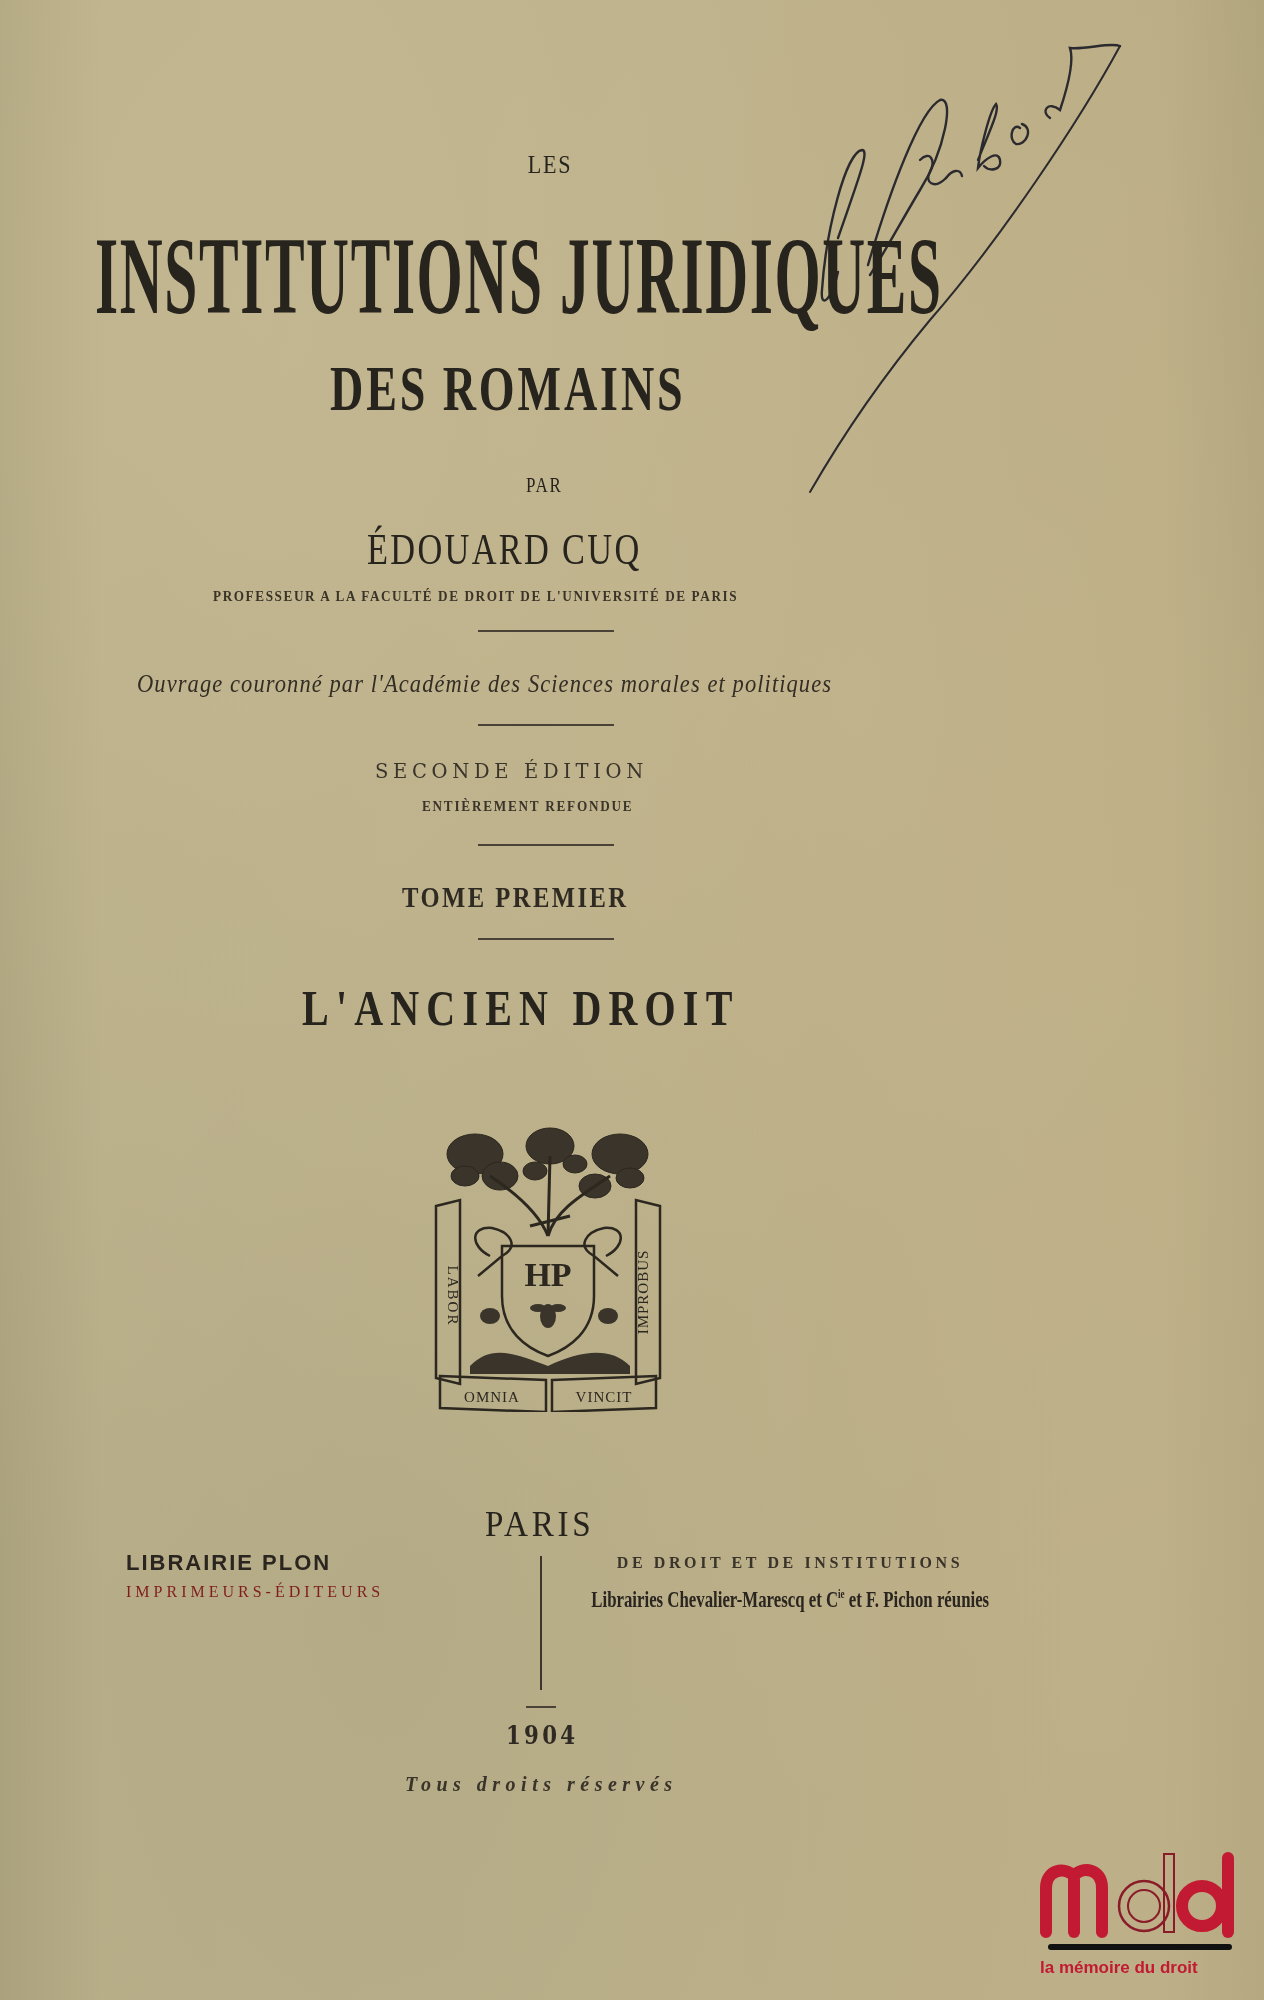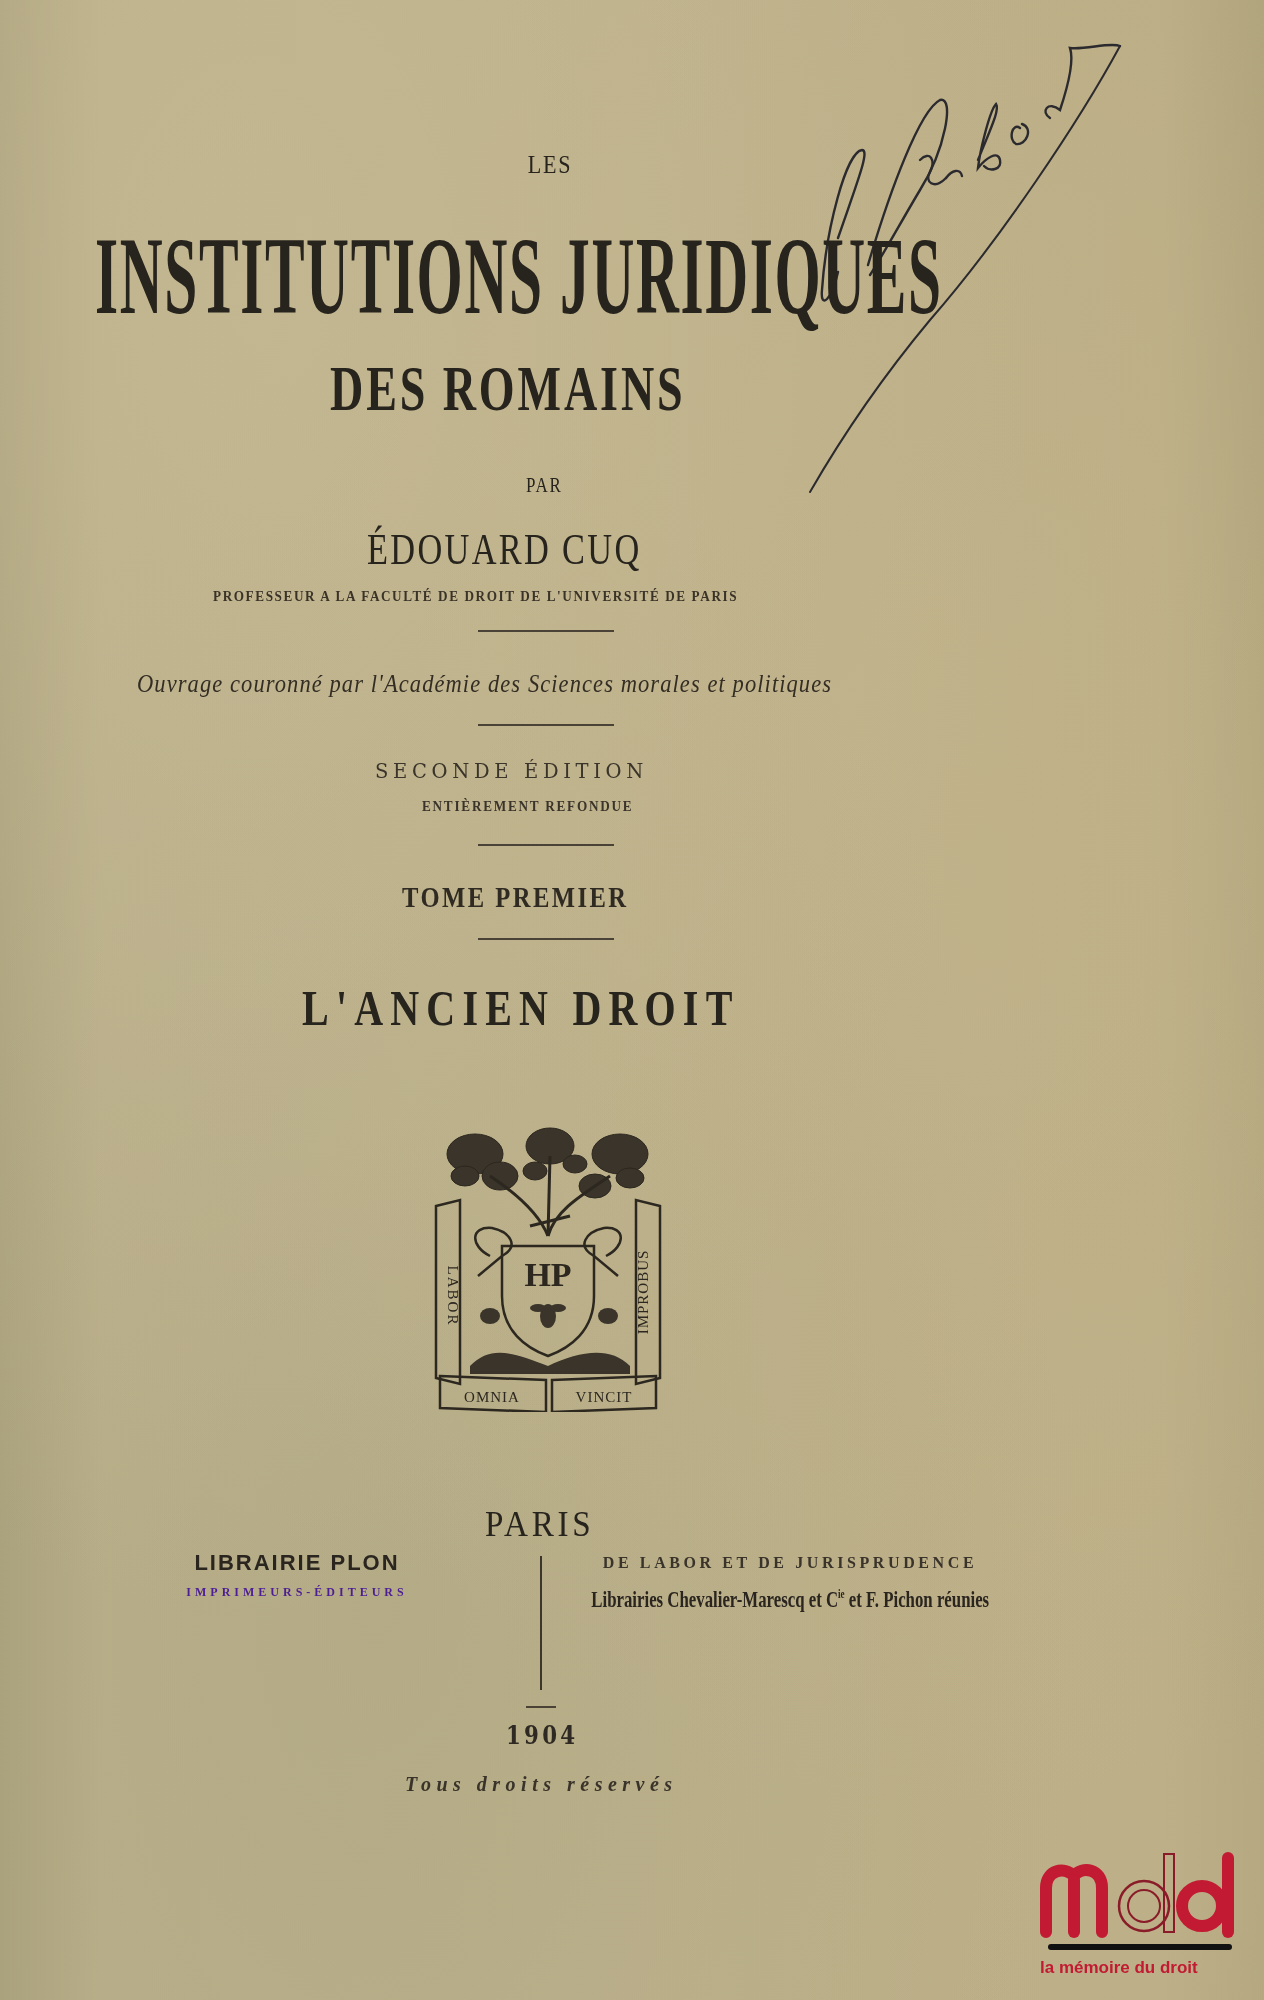--- a/index.html
+++ b/index.html
@@ -41,27 +41,27 @@
   .edition-sub { top: 798px; left: 422px; font-size: 15px; font-weight: bold; letter-spacing: 2px; white-space: nowrap; transform-origin:left top; transform: scaleX(0.88); color:#3a342a; }
 
   .tome { top: 880px; left: 402px; font-size: 30px; font-weight: bold; letter-spacing: 3px; white-space: nowrap; transform-origin:left top; transform: scaleX(0.82); color:#2f2a22; }
   .ancien { top: 979px; left: 302px; font-size: 50px; font-weight: bold; letter-spacing: 9px; white-space: nowrap; transform-origin:left top; transform: scaleX(0.8); }
 
   .emblem { top: 1116px; left: 430px; width: 236px; height: 296px; }
 
   .paris { top: 1503px; left: 485px; font-size: 36px; letter-spacing: 4px; white-space: nowrap; transform-origin:left top; transform: scaleX(0.92); }
   .divider { position:absolute; left: 540px; top: 1556px; width: 2px; height: 134px; background:#3c352b; }
 
-  .pub-left { top: 1548px; left: 102px; width: 390px; text-align: center; }
+  .pub-left { top: 1548px; left: 126px; width: 390px; }
   .pub-right { top: 1548px; left: 555px; width: 470px; text-align: center; }
   .pub-head { font-family: "Liberation Sans", sans-serif; font-weight: bold; font-size: 22px; letter-spacing: 2px; line-height: 30px; color:#2a251f; }
   .pub-line1 { font-size: 27px; letter-spacing: 2.5px; line-height: 34px; white-space:nowrap; color:#3a332a;}
   .pub-line1 small { font-size: 17px; letter-spacing: 2px; }
   .pub-line1 sup { font-size: 12px; }
-  .pub-line2 { font-size: 12px; letter-spacing: 4px; line-height: 28px; font-weight: bold; white-space:nowrap; color:#4c1d95; }
+  .pub-line2 { font-size: 16px; letter-spacing: 4px; line-height: 28px; font-weight: normal; white-space:nowrap; color:#7f1d1d; }
   .pub-line3 { font-size: 19px; letter-spacing: 1.2px; line-height: 30px; white-space:nowrap; color:#3a332a; }
   .pub-r1 { font-size: 16px; letter-spacing: 3.6px; line-height: 30px; white-space:nowrap; color:#3a332a; font-weight:bold;}
   .pub-r2 { font-size: 24px; line-height: 32px; white-space:nowrap; display:inline-block; transform: scaleX(0.7); transform-origin:center; font-weight:bold; color:#2a251f; margin: 0 -80px; }
   .pub-r2 sup { font-size: 13px; }
   .pub-r3 { font-size: 21px; letter-spacing: 3px; line-height: 34px; white-space:nowrap; color:#3a332a; }
 
   .year { top: 1720px; left: 506px; font-size: 26px; font-weight: bold; letter-spacing: 4px; font-family: "DejaVu Serif", serif; transform-origin:left top; transform: scaleX(0.82); color:#2e2922;}
   .rights { top: 1773px; left: 405px; font-style: italic; font-size: 20px; letter-spacing: 5.5px; white-space:nowrap; font-weight: bold; color:#3a332a; }
 
   .mdd { top: 1840px; left: 1040px; width: 200px; height: 140px; }
@@ -166,21 +166,21 @@
 
 <div class="abs paris ink">PARIS</div>
 <div class="divider"></div>
 
 <div class="abs pub-left">
   <div class="pub-head">LIBRAIRIE PLON</div>
   <div class="pub-line2">IMPRIMEURS-ÉDITEURS</div>
 </div>
 
 <div class="abs pub-right">
-  <div class="pub-r1">DE LABOR ET DE JURISPRUDENCE</div>
+  <div class="pub-r1">DE DROIT ET DE INSTITUTIONS</div>
   <div><span class="pub-r2"><span>Librairies Chevalier-Marescq et C</span><sup>ie</sup><span> et F. Pichon réunies</span></span></div>
 </div>
 
 <div class="rule" style="left:526px; top:1706px; width:30px;"></div>
 
 <div class="abs year">1904</div>
 <div class="abs rights">Tous droits réservés</div>
 
 <div class="abs mdd">
   <svg width="200" height="110" viewBox="0 0 200 110">

